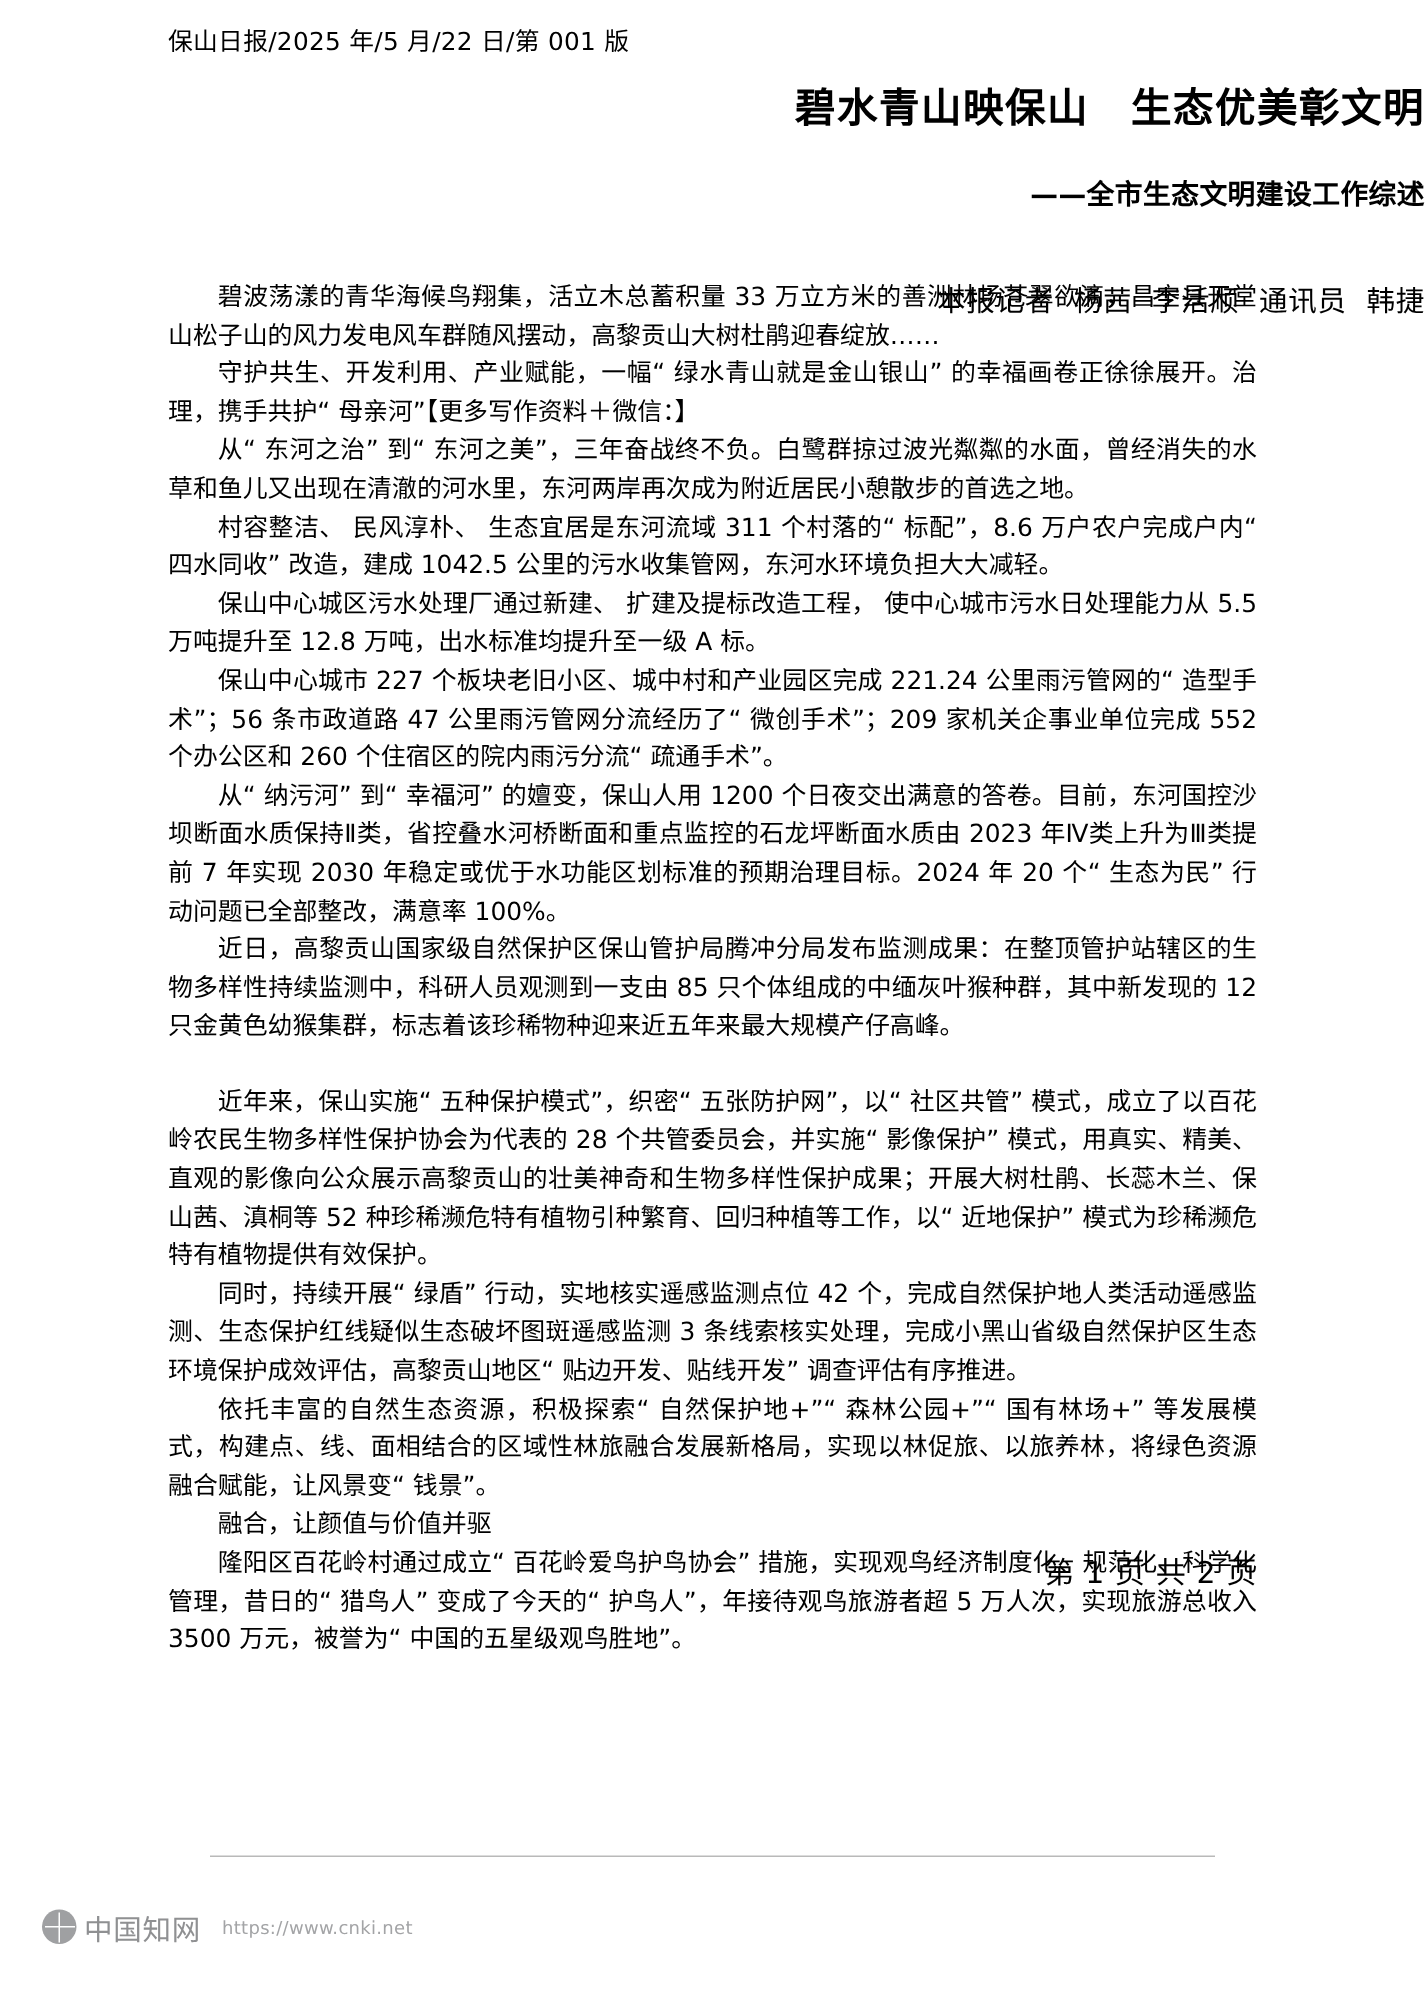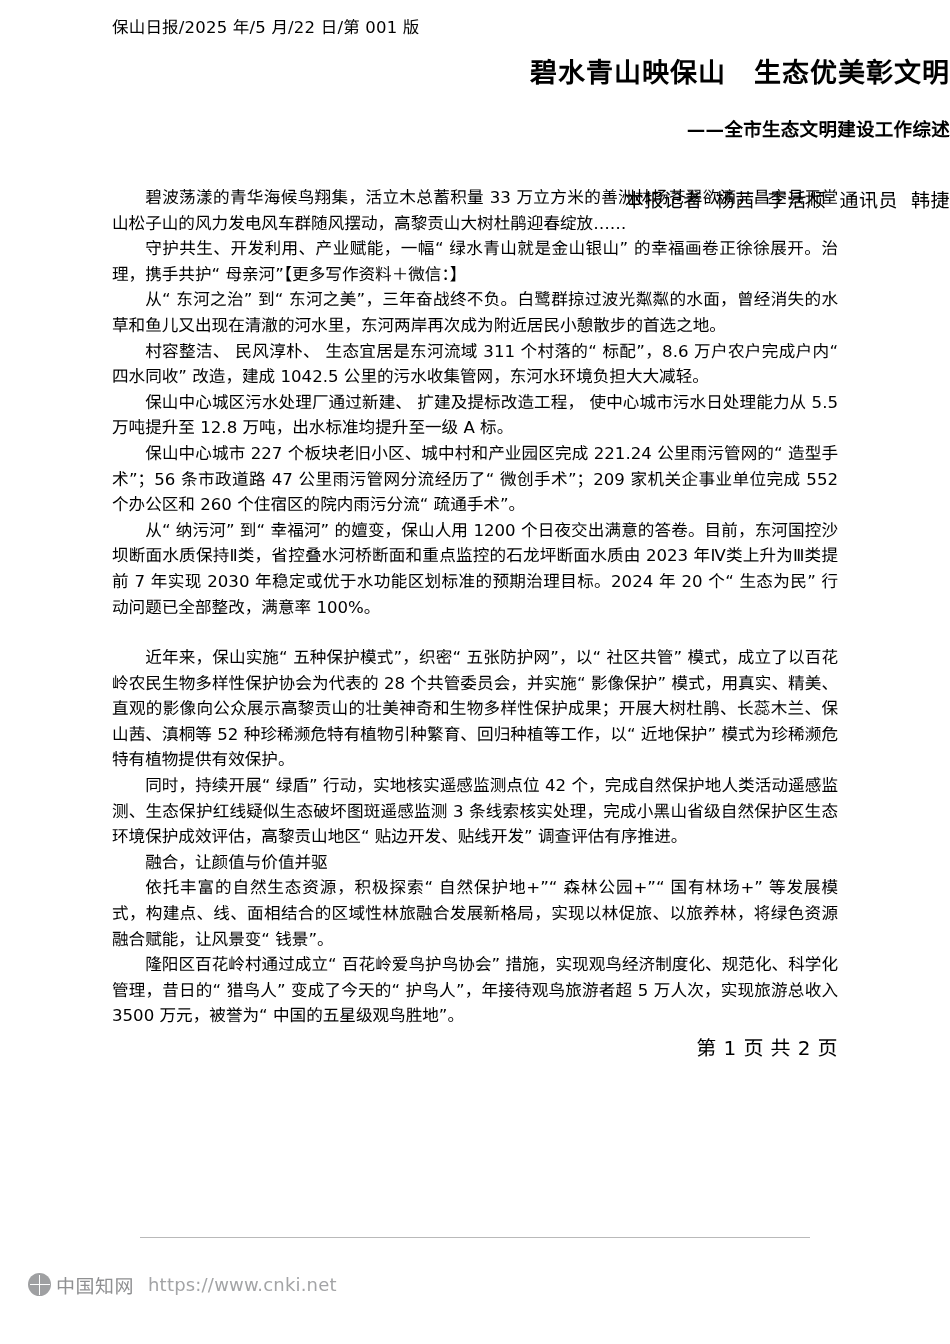--- a/index.html
+++ b/index.html
@@ -152,21 +152,21 @@
     background: #ffffff;
   }
   .cnki-cn {
     font-family: "DejaVu Sans", "Liberation Sans", sans-serif;
     font-size: 19px;
     color: #8f9092;
     letter-spacing: 0.5px;
   }
   .cnki-url {
     font-family: "DejaVu Sans", "Liberation Sans", sans-serif;
-    font-size: 18px;
+    font-size: 12px;
     color: #a3a4a6;
     letter-spacing: 0.2px;
   }
 </style>
 </head>
 <body>
 
 <div class="page">
 
   <div class="running-head">保山日报/2025 年/5 月/22 日/第 001 版</div>
@@ -178,24 +178,25 @@
   </div>
 
   <div class="body-text">
     <p>碧波荡漾的青华海候鸟翔集，活立木总蓄积量 33 万立方米的善洲林场苍翠欲滴，昌宁县天堂山松子山的风力发电风车群随风摆动，高黎贡山大树杜鹃迎春绽放……</p>
     <p>守护共生、开发利用、产业赋能，一幅“ 绿水青山就是金山银山” 的幸福画卷正徐徐展开。治理，携手共护“ 母亲河”【更多写作资料＋微信：】</p>
     <p>从“ 东河之治” 到“ 东河之美”，三年奋战终不负。白鹭群掠过波光粼粼的水面，曾经消失的水草和鱼儿又出现在清澈的河水里，东河两岸再次成为附近居民小憩散步的首选之地。</p>
     <p>村容整洁、 民风淳朴、 生态宜居是东河流域 311 个村落的“ 标配”，8.6 万户农户完成户内“ 四水同收” 改造，建成 1042.5 公里的污水收集管网，东河水环境负担大大减轻。</p>
     <p>保山中心城区污水处理厂通过新建、 扩建及提标改造工程， 使中心城市污水日处理能力从 5.5 万吨提升至 12.8 万吨，出水标准均提升至一级 A 标。</p>
     <p>保山中心城市 227 个板块老旧小区、城中村和产业园区完成 221.24 公里雨污管网的“ 造型手术”；56 条市政道路 47 公里雨污管网分流经历了“ 微创手术”；209 家机关企事业单位完成 552 个办公区和 260 个住宿区的院内雨污分流“ 疏通手术”。</p>
     <p>从“ 纳污河” 到“ 幸福河” 的嬗变，保山人用 1200 个日夜交出满意的答卷。目前，东河国控沙坝断面水质保持Ⅱ类，省控叠水河桥断面和重点监控的石龙坪断面水质由 2023 年Ⅳ类上升为Ⅲ类提前 7 年实现 2030 年稳定或优于水功能区划标准的预期治理目标。2024 年 20 个“ 生态为民” 行动问题已全部整改，满意率 100%。</p>
+    <p>近日，高黎贡山国家级自然保护区保山管护局腾冲分局发布监测成果：在整顶管护站辖区的生物多样性持续监测中，科研人员观测到一支由 85 只个体组成的中缅灰叶猴种群，其中新发现的 12 只金黄色幼猴集群，标志着该珍稀物种迎来近五年来最大规模产仔高峰。</p>
     <p class="spaced">近年来，保山实施“ 五种保护模式”，织密“ 五张防护网”，以“ 社区共管” 模式，成立了以百花岭农民生物多样性保护协会为代表的 28 个共管委员会，并实施“ 影像保护” 模式，用真实、精美、直观的影像向公众展示高黎贡山的壮美神奇和生物多样性保护成果；开展大树杜鹃、长蕊木兰、保山茜、滇桐等 52 种珍稀濒危特有植物引种繁育、回归种植等工作，以“ 近地保护” 模式为珍稀濒危特有植物提供有效保护。</p>
     <p>同时，持续开展“ 绿盾” 行动，实地核实遥感监测点位 42 个，完成自然保护地人类活动遥感监测、生态保护红线疑似生态破坏图斑遥感监测 3 条线索核实处理，完成小黑山省级自然保护区生态环境保护成效评估，高黎贡山地区“ 贴边开发、贴线开发” 调查评估有序推进。</p>
+    <p>依托丰富的自然生态资源，积极探索“ 自然保护地+”“ 森林公园+”“ 国有林场+” 等发展模式，构建点、线、面相结合的区域性林旅融合发展新格局，实现以林促旅、以旅养林，将绿色资源融合赋能，让风景变“ 钱景”。</p>
     <p>融合，让颜值与价值并驱</p>
-    <p>依托丰富的自然生态资源，积极探索“ 自然保护地+”“ 森林公园+”“ 国有林场+” 等发展模式，构建点、线、面相结合的区域性林旅融合发展新格局，实现以林促旅、以旅养林，将绿色资源融合赋能，让风景变“ 钱景”。</p>
     <p>隆阳区百花岭村通过成立“ 百花岭爱鸟护鸟协会” 措施，实现观鸟经济制度化、规范化、科学化管理，昔日的“ 猎鸟人” 变成了今天的“ 护鸟人”，年接待观鸟旅游者超 5 万人次，实现旅游总收入 3500 万元，被誉为“ 中国的五星级观鸟胜地”。</p>
   </div>
 
   <div class="page-number">第 1 页  共 2 页</div>
 
   <div class="cnki-rule"></div>
 
   <div class="cnki-footer">
     <div class="cnki-mark">
       <span class="cnki-globe"></span>

